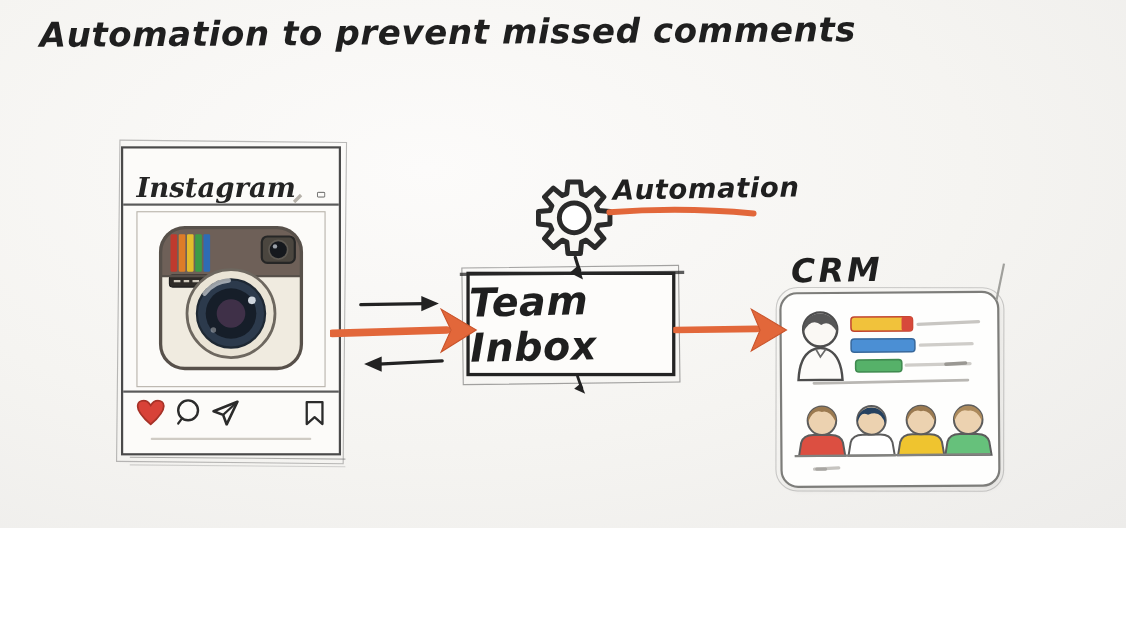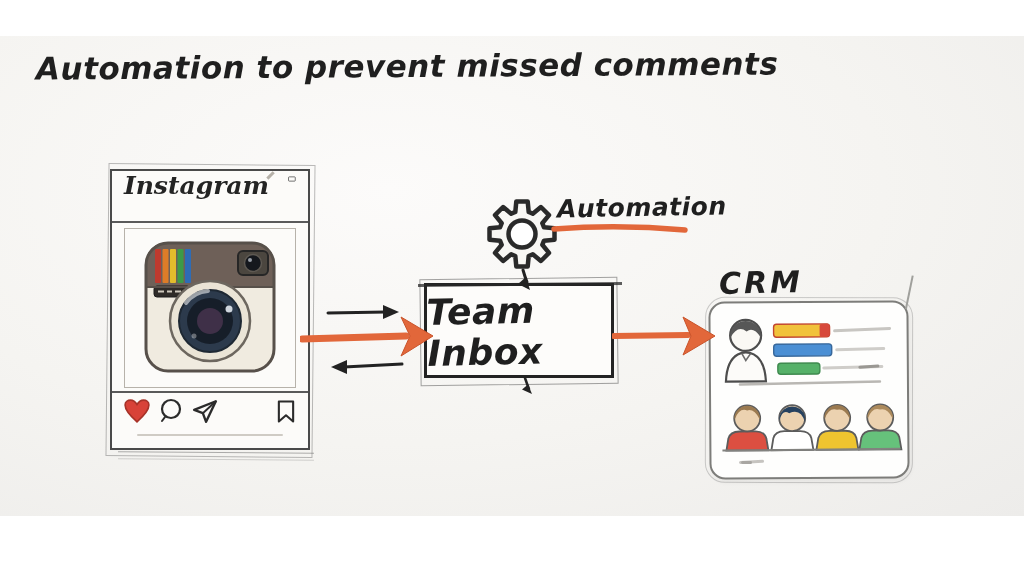--- a/index.html
+++ b/index.html
@@ -2,21 +2,20 @@
 <html><head>
 <meta charset="utf-8">
 <style>
   * { box-sizing: border-box; margin: 0; padding: 0; }
   body { width: 1024px; height: 576px; overflow: hidden; }
   .stage {
     position: relative; width: 1024px; height: 480px;
     background: radial-gradient(ellipse at 38% 32%, #fcfbfa 0%, #f5f4f1 55%, #edecea 100%);
     font-family: "DejaVu Sans", "Liberation Sans", sans-serif;
     color: #242424;
-    margin-top: 36px;
   }
   .hand { font-style: italic; font-weight: 600; letter-spacing: .5px; color: #1f1f1f; }
   .script { font-family: "DejaVu Serif", "Liberation Serif", serif; font-style: italic; font-weight: 700; }
 
   .title { position: absolute; left: 36px; top: 12px; font-size: 31px; transform: rotate(-.4deg); }
 
   
   .ig-card {
     position: absolute; left: 110px; top: 133px; width: 200px; height: 281px;
     background: #fcfbf9; border: 2px solid #4a4a4a;
@@ -25,21 +24,21 @@
     content:""; position:absolute; inset:-7px -6px -9px -5px;
     border: 1.6px solid rgba(95,95,95,.42); transform: rotate(.6deg); pointer-events:none;
   }
   .ig-card::after {
     content:""; position:absolute; left:6px; right:-6px; bottom:-12px; height:6px;
     border-top:1.6px solid rgba(100,100,100,.5); border-bottom:1.2px solid rgba(120,120,120,.3);
     transform: rotate(.5deg); pointer-events:none;
   }
   .ig-header {
     height: 52px; border-bottom: 2px solid #5a5a5a;
-    display: flex; align-items: flex-start; padding: 0 12px;
+    display: flex; align-items: flex-end; padding: 0 12px;
   }
   .ig-wordmark { font-size: 25px; }
   .ig-diamond { width: 9px; height: 9px; background: #b6b1a9; transform: rotate(45deg); margin-left: auto; margin-right: 16px; }
   .ig-photo { position: relative; height: 168px; display: flex; align-items: center; justify-content: center; }
   .ig-photo::before {
     content:""; position:absolute; top:5px; bottom:3px; left:12px; right:12px;
     border: 1.5px solid #b7b2aa; pointer-events:none;
   }
   .ig-photo svg { position: relative; }
   .ig-actions {

